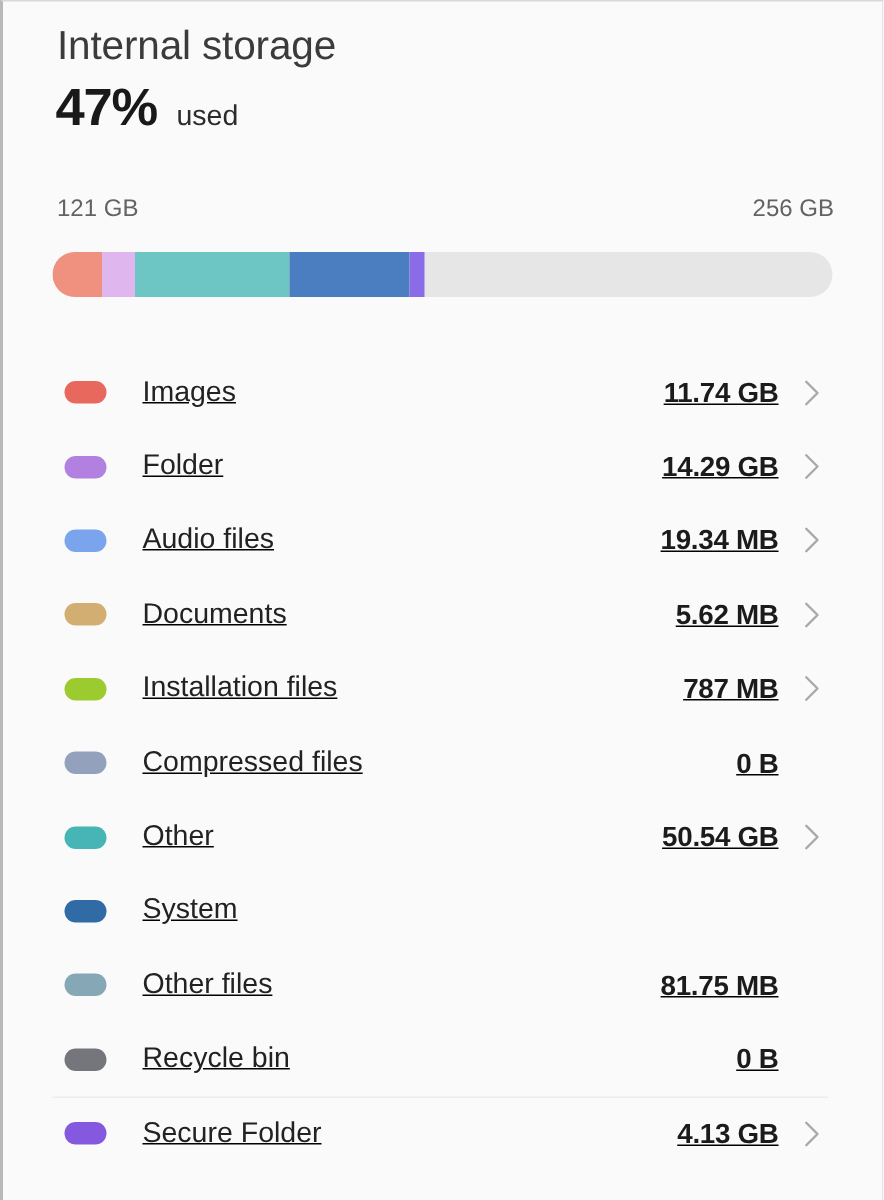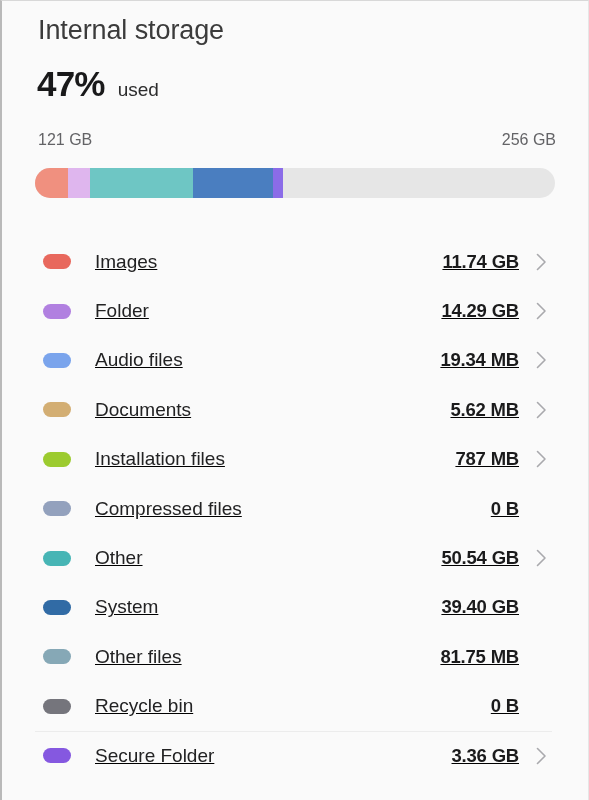--- a/index.html
+++ b/index.html
@@ -38,21 +38,21 @@
     font-size: 27px;
     font-weight: 400;
     color: #3b3b3b;
     letter-spacing: -0.1px;
     white-space: nowrap;
   }
 
   .usage-line {
     position: absolute;
     left: 35px;
-    top: 65px;
+    top: 53px;
     display: flex;
     align-items: baseline;
   }
   .usage-pct {
     font-size: 35px;
     font-weight: 700;
     color: #19191a;
     letter-spacing: -0.8px;
     line-height: 1;
   }
@@ -265,28 +265,20 @@
           <span class="chevron">
             <svg width="11" height="18" viewBox="0 0 11 18" fill="none" aria-hidden="true">
               <path d="M1.5 1.5 L9 9 L1.5 16.5" stroke="#a9a9ad" stroke-width="1.6" stroke-linecap="round" stroke-linejoin="round"></path>
             </svg>
           </span>
         </span>
       </div>
       <div class="row">
         <span class="swatch" style="background: rgb(49, 107, 165);"></span>
         <span class="row-label">System</span>
-        <span class="row-right">
-          <span class="row-value">39.40 GB</span>
-          <span class="chevron hidden">
-            <svg width="11" height="18" viewBox="0 0 11 18" fill="none" aria-hidden="true">
-              <path d="M1.5 1.5 L9 9 L1.5 16.5" stroke="#a9a9ad" stroke-width="1.6" stroke-linecap="round" stroke-linejoin="round"></path>
-            </svg>
-          </span>
-        </span>
       </div>
       <div class="row">
         <span class="swatch" style="background: rgb(134, 168, 182);"></span>
         <span class="row-label">Other files</span>
         <span class="row-right">
           <span class="row-value">81.75 MB</span>
           <span class="chevron hidden">
             <svg width="11" height="18" viewBox="0 0 11 18" fill="none" aria-hidden="true">
               <path d="M1.5 1.5 L9 9 L1.5 16.5" stroke="#a9a9ad" stroke-width="1.6" stroke-linecap="round" stroke-linejoin="round"></path>
             </svg>
@@ -302,21 +294,21 @@
             <svg width="11" height="18" viewBox="0 0 11 18" fill="none" aria-hidden="true">
               <path d="M1.5 1.5 L9 9 L1.5 16.5" stroke="#a9a9ad" stroke-width="1.6" stroke-linecap="round" stroke-linejoin="round"></path>
             </svg>
           </span>
         </span>
       </div>
       <div class="row has-divider">
         <span class="swatch" style="background: rgb(133, 88, 224);"></span>
         <span class="row-label">Secure Folder</span>
         <span class="row-right">
-          <span class="row-value">3.36 GB</span>
+          <span class="row-value">4.13 GB</span>
           <span class="chevron">
             <svg width="11" height="18" viewBox="0 0 11 18" fill="none" aria-hidden="true">
               <path d="M1.5 1.5 L9 9 L1.5 16.5" stroke="#a9a9ad" stroke-width="1.6" stroke-linecap="round" stroke-linejoin="round"></path>
             </svg>
           </span>
         </span>
       </div>
     </div>
 
 </div>

